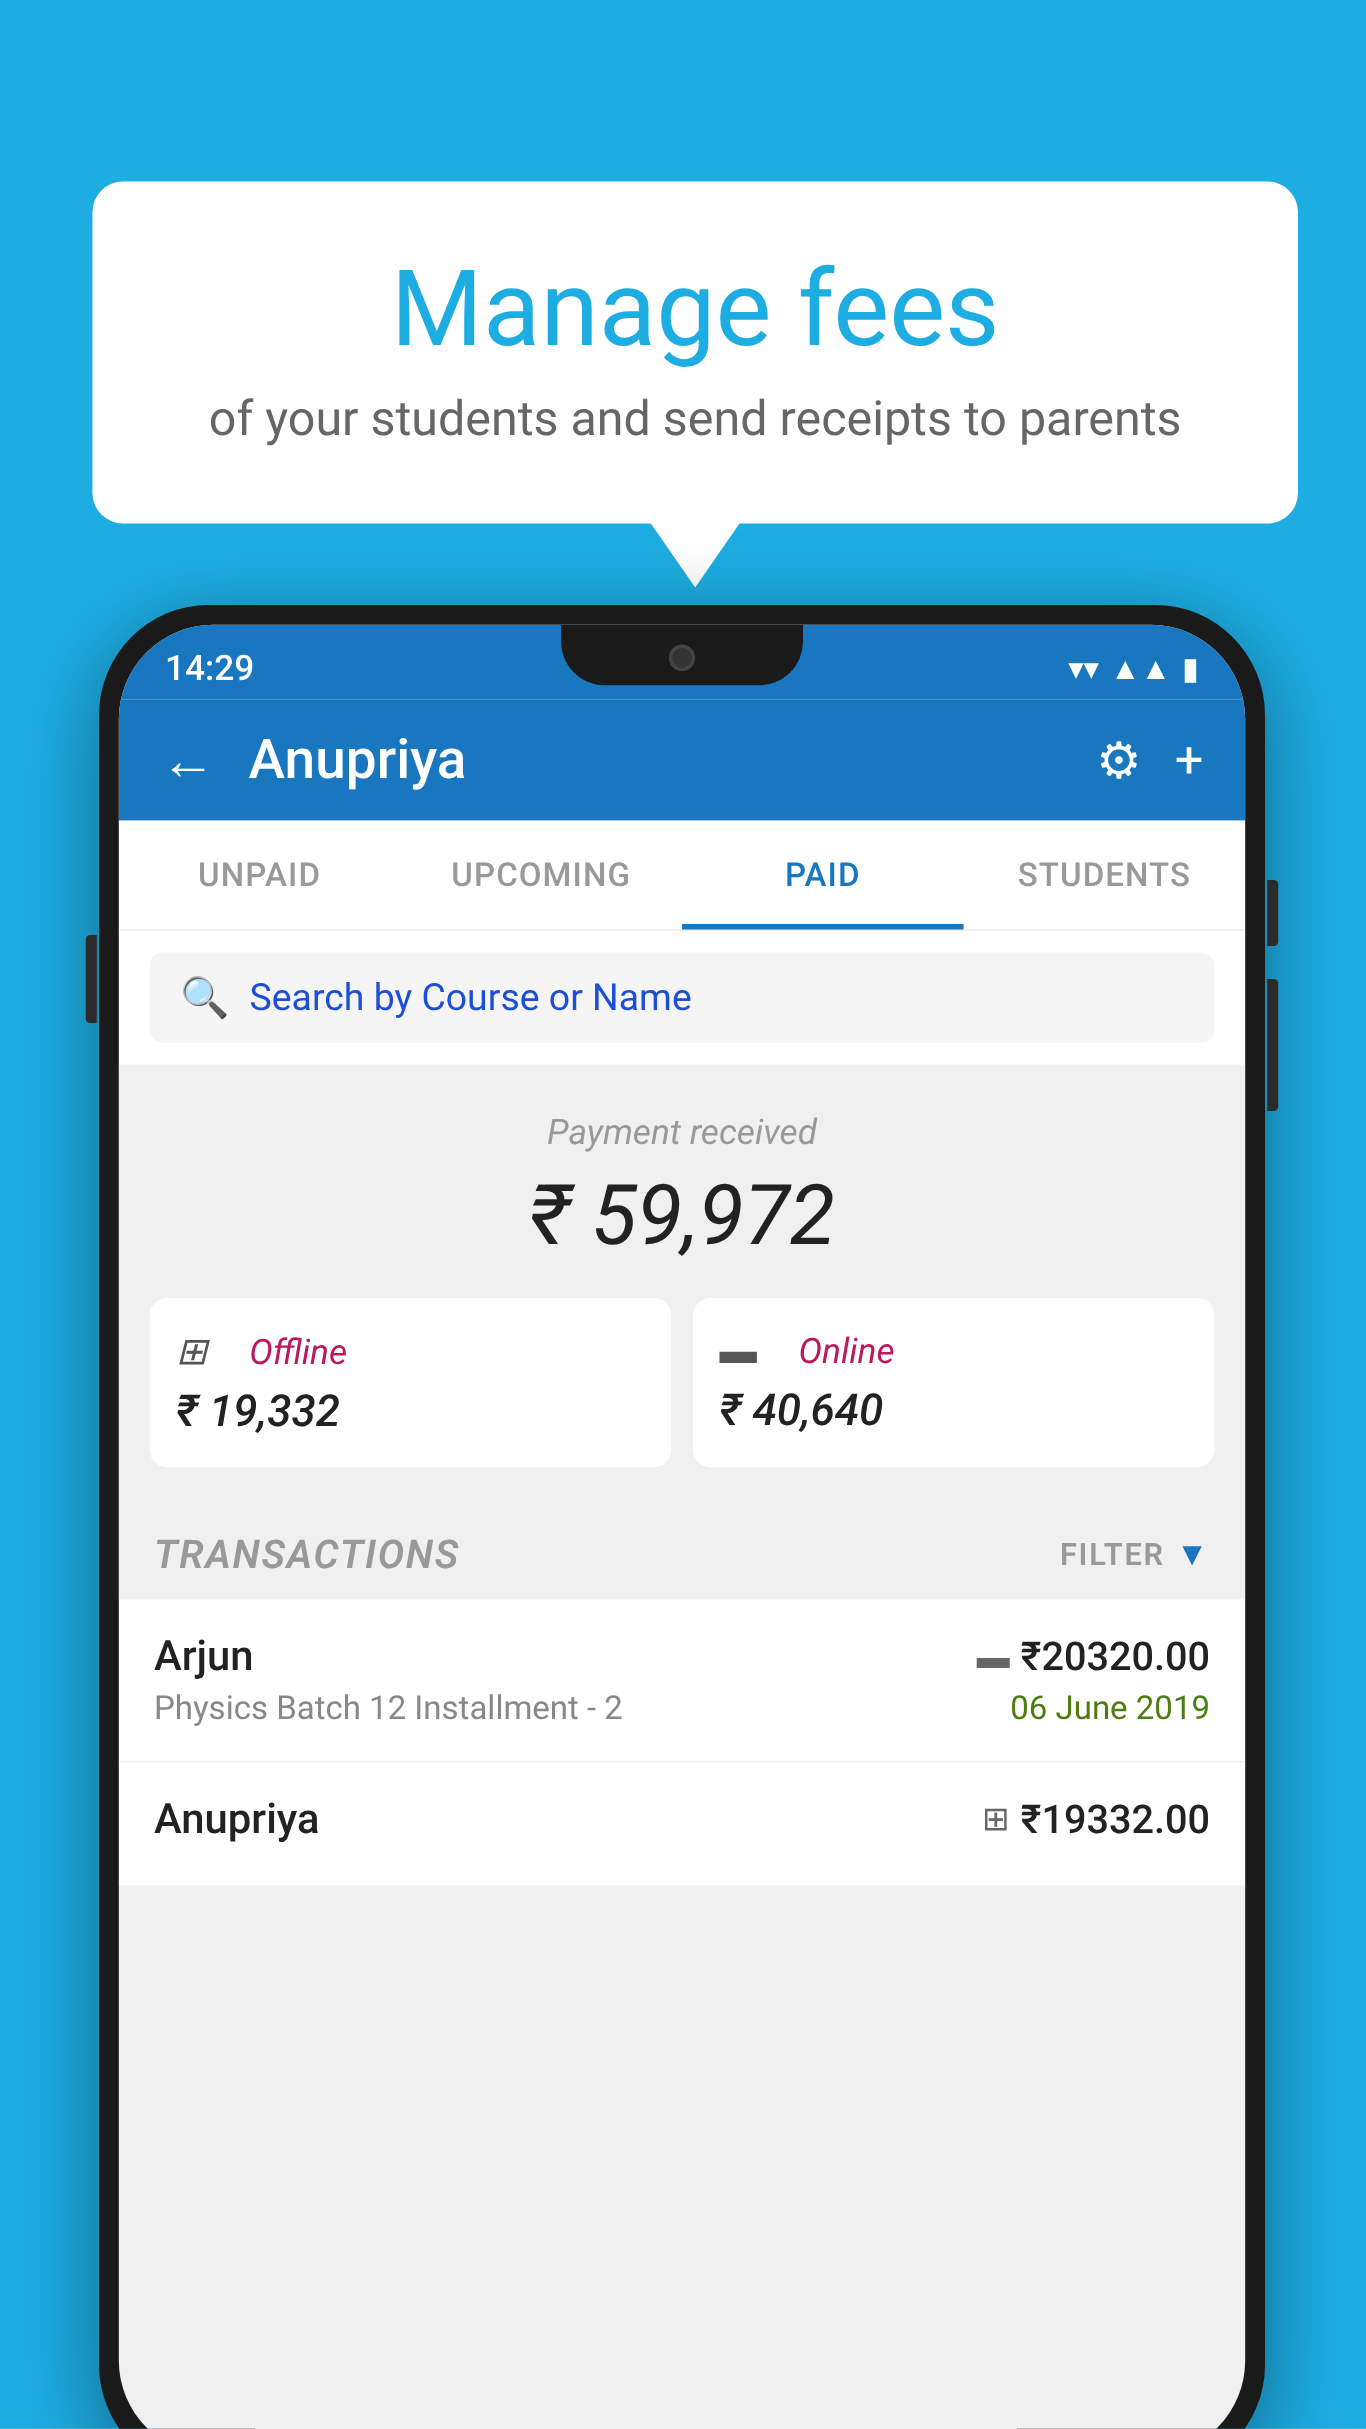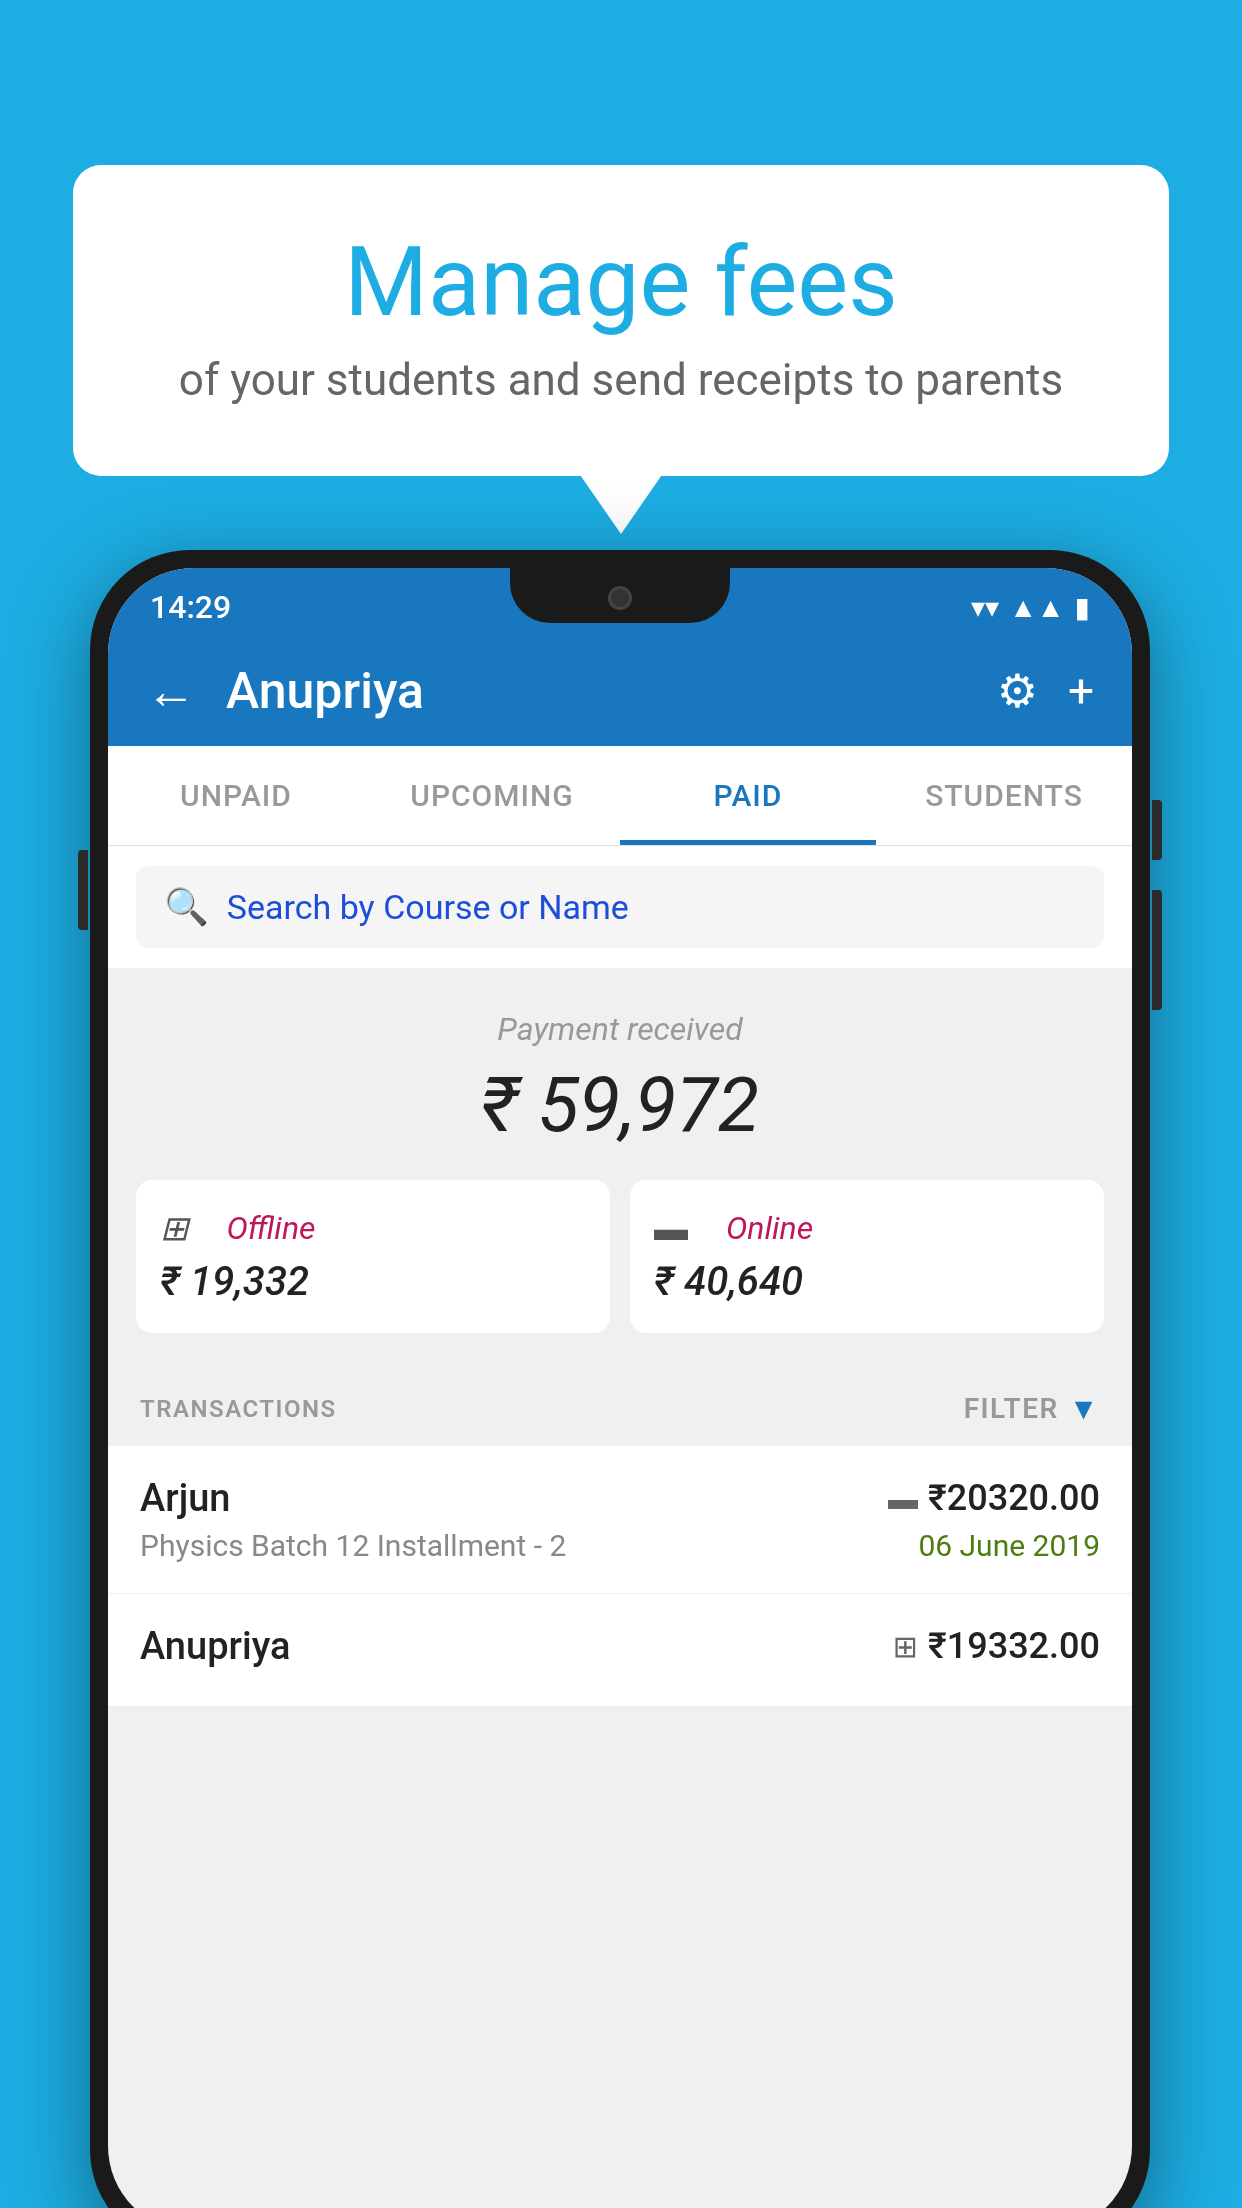--- a/index.html
+++ b/index.html
@@ -10,21 +10,21 @@
       background-color: #1DADE2;
       font-family: 'Roboto', Arial, sans-serif;
       overflow: hidden;
       position: relative;
     }
 
     
     .speech-bubble-container {
       position: absolute;
       top: 165px;
-      left: 73px;
+      left: 84px;
       width: 1096px;
     }
 
     .speech-bubble {
       background: white;
       border-radius: 28px;
       padding: 65px 80px 70px;
       text-align: center;
       position: relative;
     }
@@ -286,24 +286,25 @@
     
     .transactions-header {
       display: flex;
       justify-content: space-between;
       align-items: center;
       padding: 28px 32px 20px;
       background: #f0f0f0;
     }
 
     .transactions-label {
-      font-size: 24px;
+      font-size: 36px;
       font-weight: 600;
       color: #999;
       letter-spacing: 1.5px;
+      font-style: italic;
     }
 
     .filter-btn {
       display: flex;
       align-items: center;
       gap: 10px;
       color: #999;
       font-size: 28px;
       font-weight: 600;
       letter-spacing: 1.5px;

